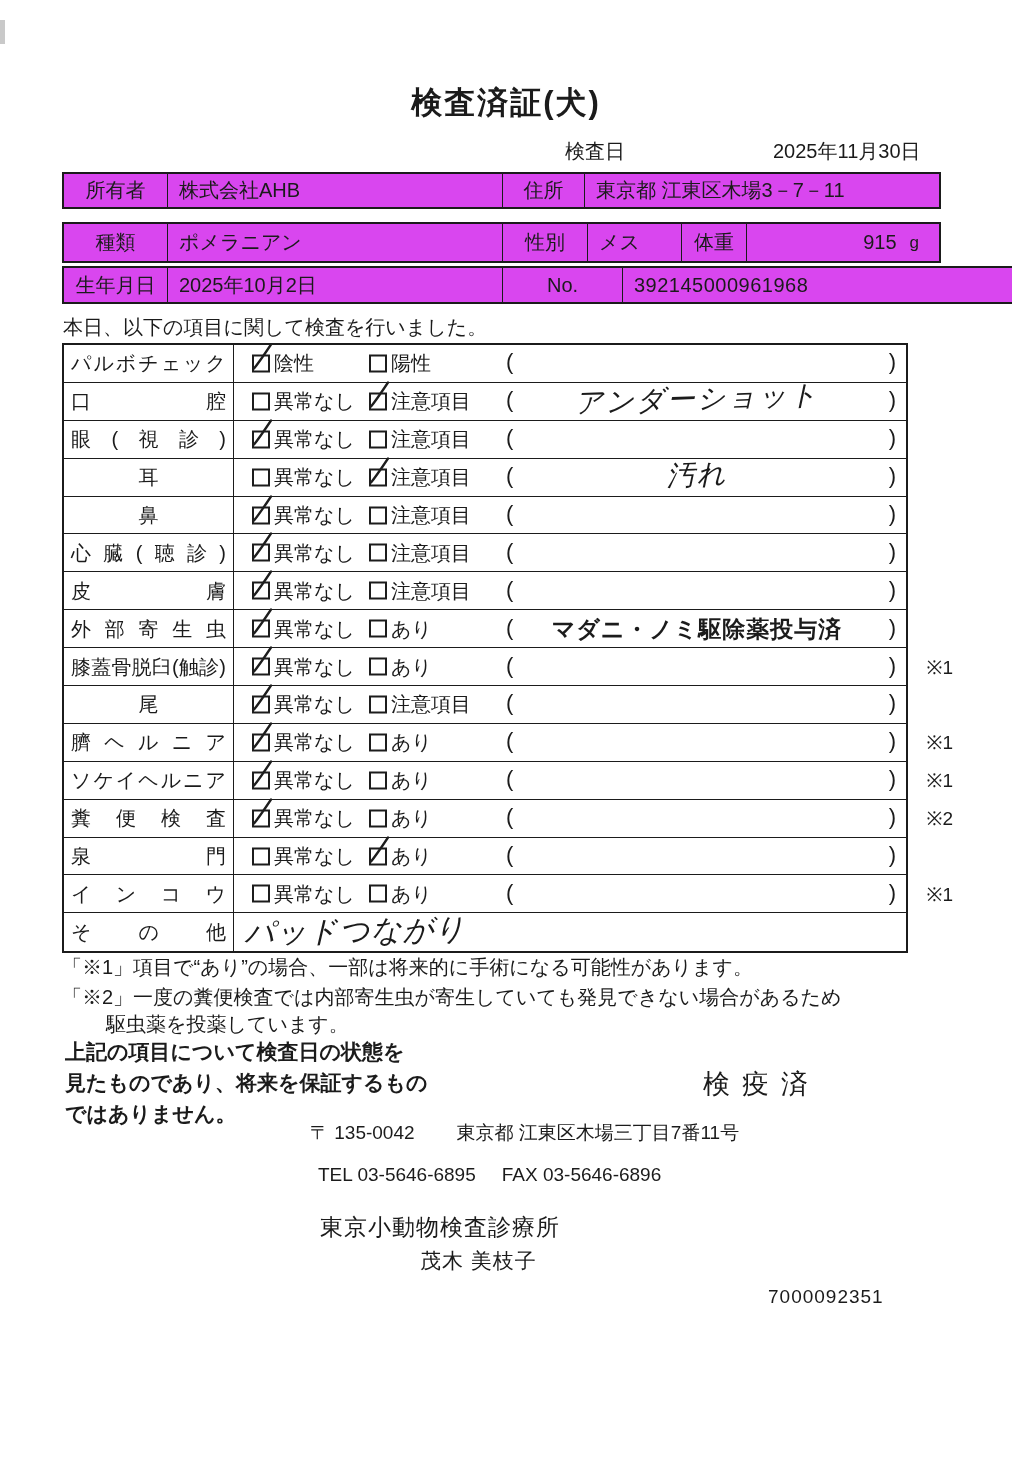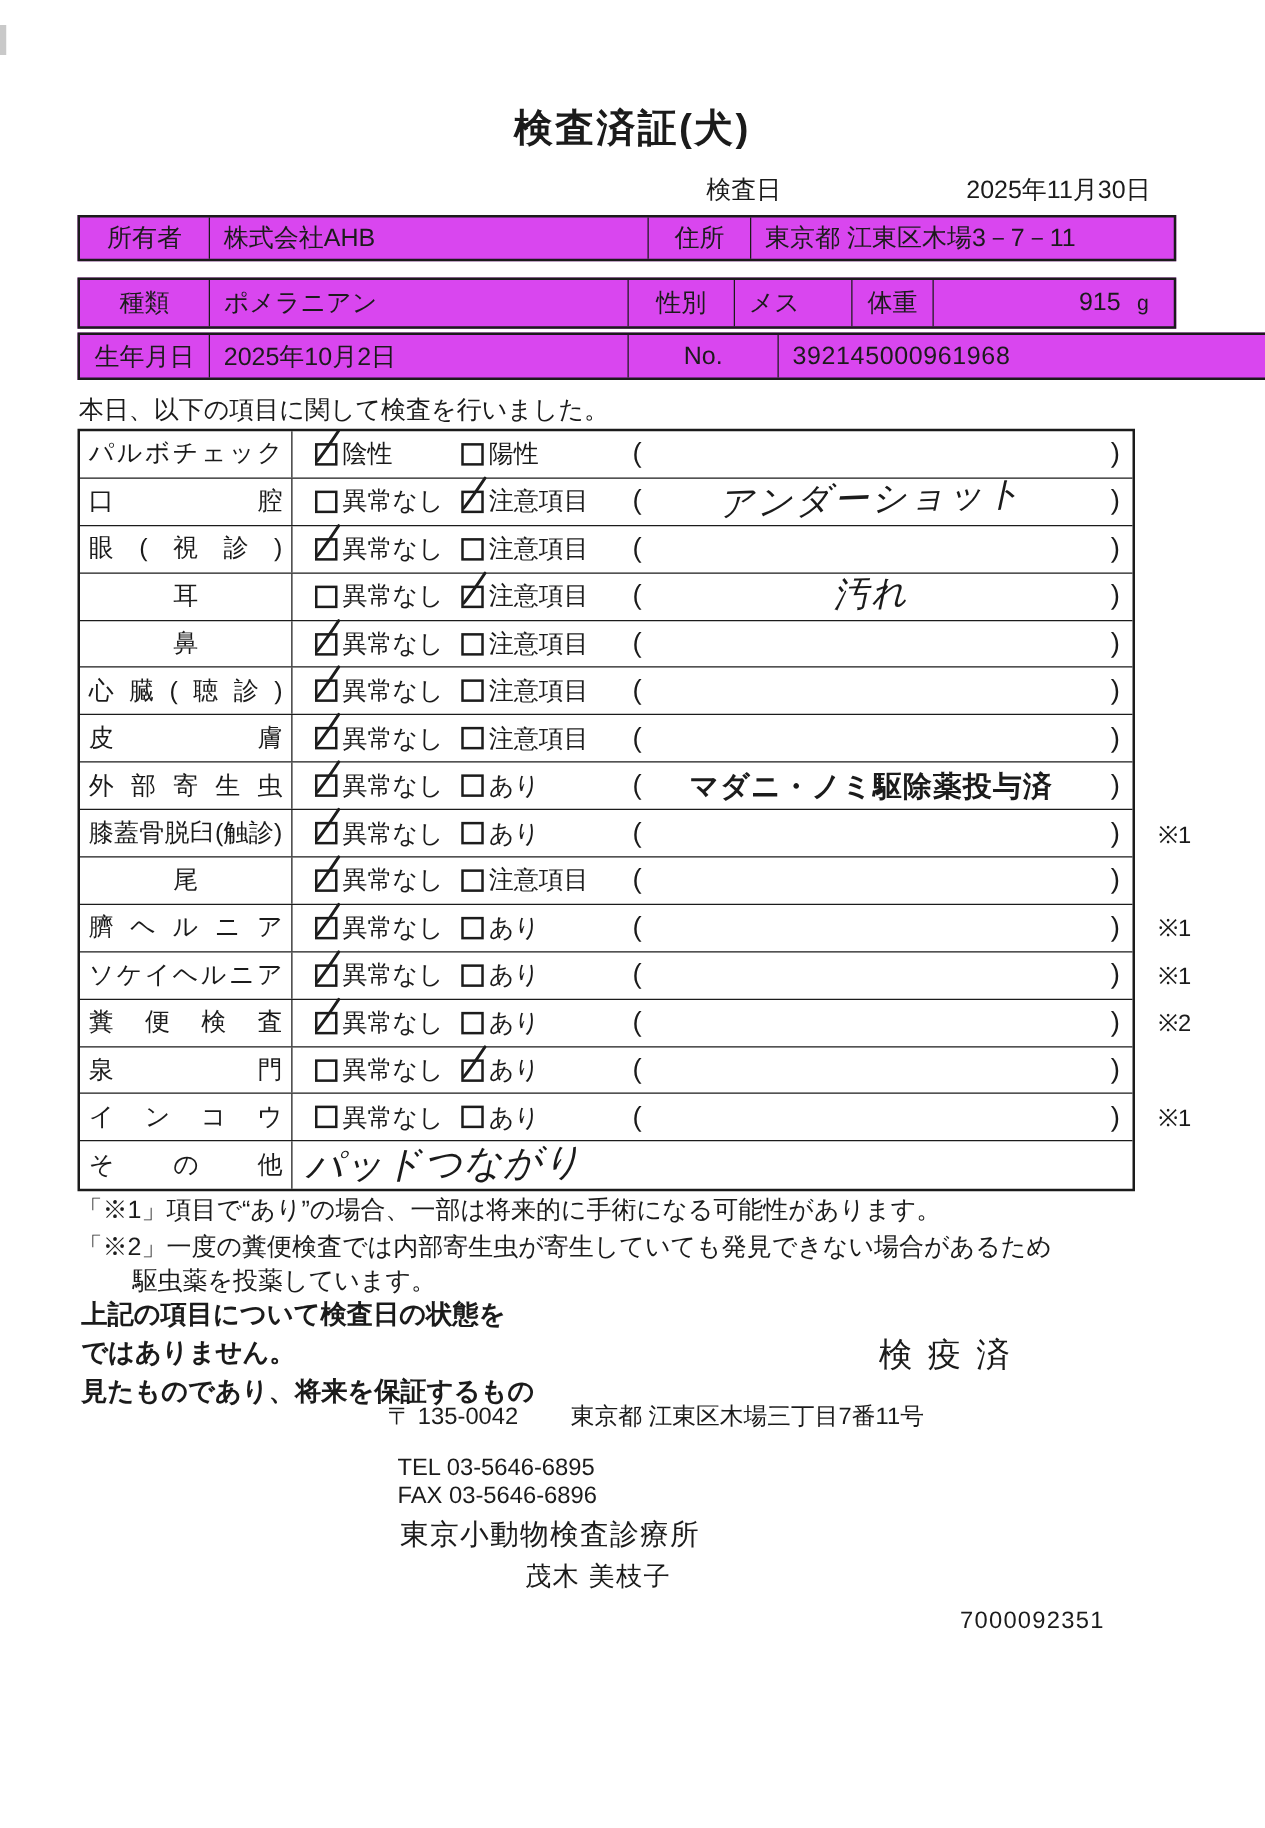--- a/index.html
+++ b/index.html
@@ -17,21 +17,21 @@
   .insp-date  { left:773px; top:138px; font-size:20px; font-weight:500; }
 
   .info-row { display:flex; border:2px solid #1b1b1b; box-sizing:border-box; background:#d946ef; }
   .info-row .cell { display:flex; align-items:center; box-sizing:border-box; font-size:20px; }
   .info-row .cell + .cell { border-left:1.7px solid #1b1b1b; }
   .cell.lab { justify-content:center; font-weight:500; }
   .cell.val { padding-left:11px; font-weight:500; }
   .row-a { left:62px; top:172px; width:879px; height:37px; }
   .row-b { left:62px; top:222px; width:879px; height:41px; }
   .row-c { left:62px; top:266px; width:977px; height:38px; }
-  .w-103{width:103px;} .w-335{width:335px;} .w-82{width:82px;margin-left:16px;} .w-85{width:85px;}
+  .w-103{width:103px;} .w-335{width:335px;} .w-82{width:82px;} .w-85{width:85px;}
   .w-94{width:94px;text-align:center;} .w-65{width:65px;} .w-120{width:120px;}
   .grow{flex:1;}
   .weight-val { justify-content:flex-end; padding-right:20px; }
   .weight-val .unit { font-size:17px; margin-left:13px; }
   .no-val { font-size:22px; letter-spacing:0.5px; }
 
   .intro { left:63px; top:314px; font-size:20px; font-weight:500; }
 
   .exam-table { left:62px; top:343px; width:846px; border:2px solid #1b1b1b; box-sizing:border-box; background:#fff; }
   .trow { position:relative; display:flex; height:37.9px; box-sizing:border-box; border-bottom:1.6px solid #1b1b1b; }
@@ -57,21 +57,21 @@
 
   .note-line { font-size:20px; font-weight:500; white-space:nowrap; }
   .note-1  { left:62px;  top:954px; }
   .note-2a { left:62px;  top:984px; }
   .note-2b { left:106px; top:1011px; }
 
   .disclaimer { left:65px; top:1036px; font-size:21px; font-weight:600; line-height:31px; }
   .stamp { left:703px; top:1066px; font-size:27px; font-weight:500; letter-spacing:12px; white-space:nowrap; }
   .addr-line { left:310px; top:1120px; font-size:19px; font-weight:500; display:flex; white-space:nowrap; }
   .addr-line .postal { margin-right:42px; }
-  .tel-line { left:318px; top:1164px; font-size:19px; font-weight:500; display:flex; white-space:nowrap;flex-direction:column; }
+  .tel-line { left:318px; top:1164px; font-size:19px; font-weight:500; display:flex; white-space:nowrap; }
   .tel-line .tel { margin-right:26px; }
   .clinic   { left:320px; top:1212px; font-size:23px; font-weight:500; letter-spacing:1px; }
   .examiner { left:420px; top:1247px; font-size:21px; font-weight:500; letter-spacing:1px; }
   .serial   { left:768px; top:1286px; font-size:19px; font-weight:500; letter-spacing:1px; }
 </style>
 </head>
 <body>
 
 <div class="page">
 
@@ -558,22 +558,22 @@
     <span class="row-note"></span>
   </div>
     </div>
 
   <div class="abs note-line note-1">「※1」項目で“あり”の場合、一部は将来的に手術になる可能性があります。</div>
   <div class="abs note-line note-2a">「※2」一度の糞便検査では内部寄生虫が寄生していても発見できない場合があるため</div>
   <div class="abs note-line note-2b">駆虫薬を投薬しています。</div>
 
   <div class="abs disclaimer">
     <div>上記の項目について検査日の状態を</div>
+    <div>見たものであり、将来を保証するもの</div>
     <div>ではありません。</div>
-    <div>見たものであり、将来を保証するもの</div>
   </div>
 
   <div class="abs stamp">検疫済</div>
 
   <div class="abs addr-line">
     <span class="postal">〒 135-0042</span>
     <span>東京都 江東区木場三丁目7番11号</span>
   </div>
 
   <div class="abs tel-line">

